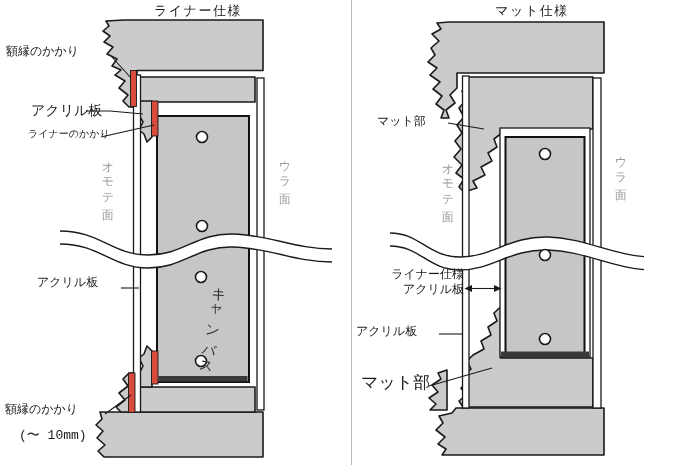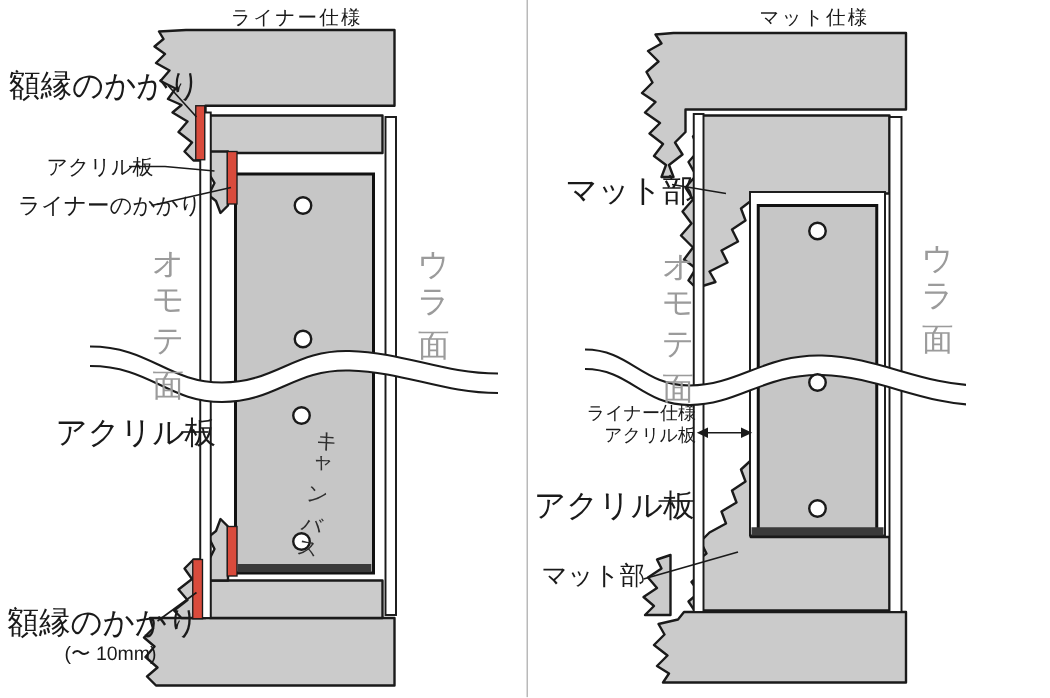--- a/index.html
+++ b/index.html
@@ -1,24 +1,24 @@
 <!DOCTYPE html>
 <html><head>
 <meta charset="utf-8">
 <style>
   html,body{margin:0;padding:0;background:#fff;}
   #stage{position:relative;width:644px;height:465px;background:#fff;overflow:hidden;
-         font-family:Liberation Sans, sans-serif;}
+         font-family:Liberation Mono, monospace;}
   #drawing{position:absolute;left:0;top:0;}
   .divider{position:absolute;left:351px;top:0;width:1px;height:465px;background:#b9b9b9;}
   .lbl{position:absolute;color:#1a1a1a;white-space:nowrap;line-height:1.15;}
   .title{font-size:13px;letter-spacing:1.5px;text-align:center;}
-  .big{font-size:21px;}
+  .big{font-size:12px;}
   .mid{font-size:14px;}
-  .small{font-size:15px;}
+  .small{font-size:10px;margin-left:16px;}
   .vtext{writing-mode:vertical-rl;letter-spacing:2px;}
   .gray{color:#9b9b9b;}
   .canvas-word{writing-mode:vertical-rl;font-size:14px;color:#2e2e2e;letter-spacing:3px;
                transform:rotate(10deg);}
   .gapnote{font-size:12px;text-align:right;line-height:15px;}
   
   .g  {fill:#cbcbcb;stroke:#1a1a1a;stroke-width:1.6;stroke-linejoin:round;}
   .w  {fill:#ffffff;stroke:#1a1a1a;stroke-width:1.3;}
   .cv {fill:#c6c6c6;stroke:#111111;stroke-width:2;}
   .bar{fill:#3a3a3a;stroke:none;}
@@ -134,23 +134,23 @@
   <div class="lbl big vtext gray" style="left:99px;top:153px;">オモテ面</div>
 
   <div class="lbl big vtext gray" style="left:276px;top:152px;">ウラ面</div>
 
   <div class="lbl big" style="left:37px;top:277px;">アクリル板</div>
 
   <div class="lbl canvas-word" style="left:205px;top:277px;">キャンバス</div>
 
   <div class="lbl big" style="left:5px;top:404px;">額縁のかかり</div>
 
-  <div class="lbl" style="left:19px;top:429px;font-size:13px;margin-left:24px;">(〜 10mm)</div>
+  <div class="lbl" style="left:19px;top:429px;font-size:13px;">(〜 10mm)</div>
 
-  <div class="lbl title" style="left:503px;top:5px;width:80px;">マット仕様</div>
+  <div class="lbl title" style="left:492px;top:5px;width:80px;">マット仕様</div>
 
   <div class="lbl big" style="left:377px;top:116px;">マット部</div>
 
   <div class="lbl big vtext gray" style="left:439px;top:155px;">オモテ面</div>
 
   <div class="lbl big vtext gray" style="left:612px;top:148px;">ウラ面</div>
 
   <div class="lbl gapnote" style="left:368px;top:268px;width:96px;">
     <div>ライナー仕様</div>
     <div>アクリル板</div>

